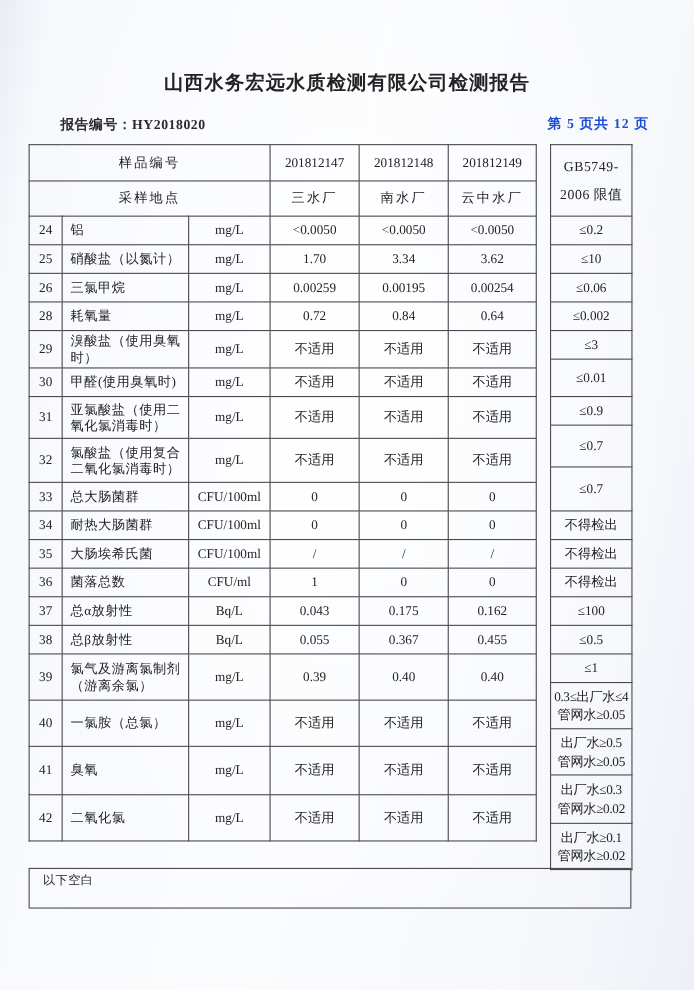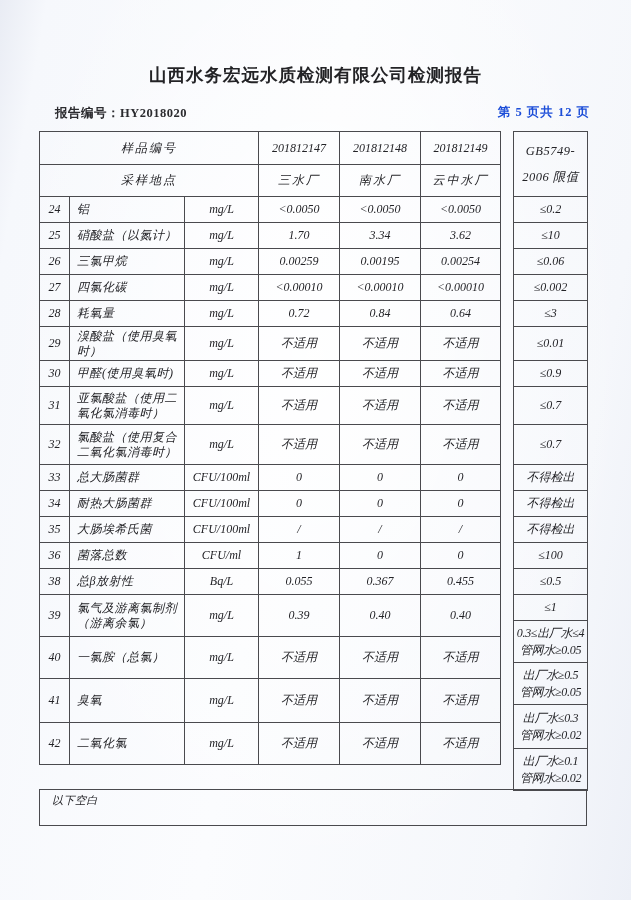--- a/index.html
+++ b/index.html
@@ -18,21 +18,21 @@
     font-family:"Liberation Sans","DejaVu Sans",sans-serif;color:#232326;
   }
   .meta-report-no{
     position:absolute;top:105px;left:55px;
     font-size:12.5px;font-weight:bold;color:#2b2b2f;letter-spacing:.5px;
   }
   .meta-page{
     position:absolute;top:104px;right:41px;
     font-size:12.5px;font-weight:bold;color:#1d4ed8;letter-spacing:1px;
   }
-  .table-wrap{position:absolute;left:39px;top:131px;width:548px;height:696px;font-style:italic;}
+  .table-wrap{position:absolute;left:26px;top:131px;width:548px;height:696px;}
   table{border-collapse:collapse;table-layout:fixed;}
   table.main{position:absolute;left:0;top:0;width:461px;}
   table.limit{position:absolute;left:474px;top:0;width:74px;}
   td{
     border:1px solid #4a4a4e;
     font-size:12px;line-height:1.25;
     text-align:center;vertical-align:middle;
     padding:1px 2px;box-sizing:border-box;
     overflow:hidden;color:#232327;
   }
@@ -101,28 +101,20 @@
           </tr>
           <tr style="height: 26px;">
             <td class="num">26</td>
             <td class="name">三氯甲烷</td>
             <td class="unit">mg/L</td>
             <td class="val">0.00259</td>
             <td class="val">0.00195</td>
             <td class="val">0.00254</td>
           </tr>
           <tr style="height: 26px;">
-            <td class="num">27</td>
-            <td class="name">四氯化碳</td>
-            <td class="unit">mg/L</td>
-            <td class="val">&lt;0.00010</td>
-            <td class="val">&lt;0.00010</td>
-            <td class="val">&lt;0.00010</td>
-          </tr>
-          <tr style="height: 26px;">
             <td class="num">28</td>
             <td class="name">耗氧量</td>
             <td class="unit">mg/L</td>
             <td class="val">0.72</td>
             <td class="val">0.84</td>
             <td class="val">0.64</td>
           </tr>
           <tr style="height: 34px;">
             <td class="num">29</td>
             <td class="name">溴酸盐（使用臭氧时）</td>
@@ -179,20 +171,28 @@
             <td class="val">/</td>
             <td class="val">/</td>
           </tr>
           <tr style="height: 26px;">
             <td class="num">36</td>
             <td class="name">菌落总数</td>
             <td class="unit">CFU/ml</td>
             <td class="val">1</td>
             <td class="val">0</td>
             <td class="val">0</td>
+          </tr>
+          <tr style="height: 26px;">
+            <td class="num">37</td>
+            <td class="name">总α放射性</td>
+            <td class="unit">Bq/L</td>
+            <td class="val">0.043</td>
+            <td class="val">0.175</td>
+            <td class="val">0.162</td>
           </tr>
           <tr style="height: 26px;">
             <td class="num">38</td>
             <td class="name">总β放射性</td>
             <td class="unit">Bq/L</td>
             <td class="val">0.055</td>
             <td class="val">0.367</td>
             <td class="val">0.455</td>
           </tr>
           <tr style="height: 42px;">

